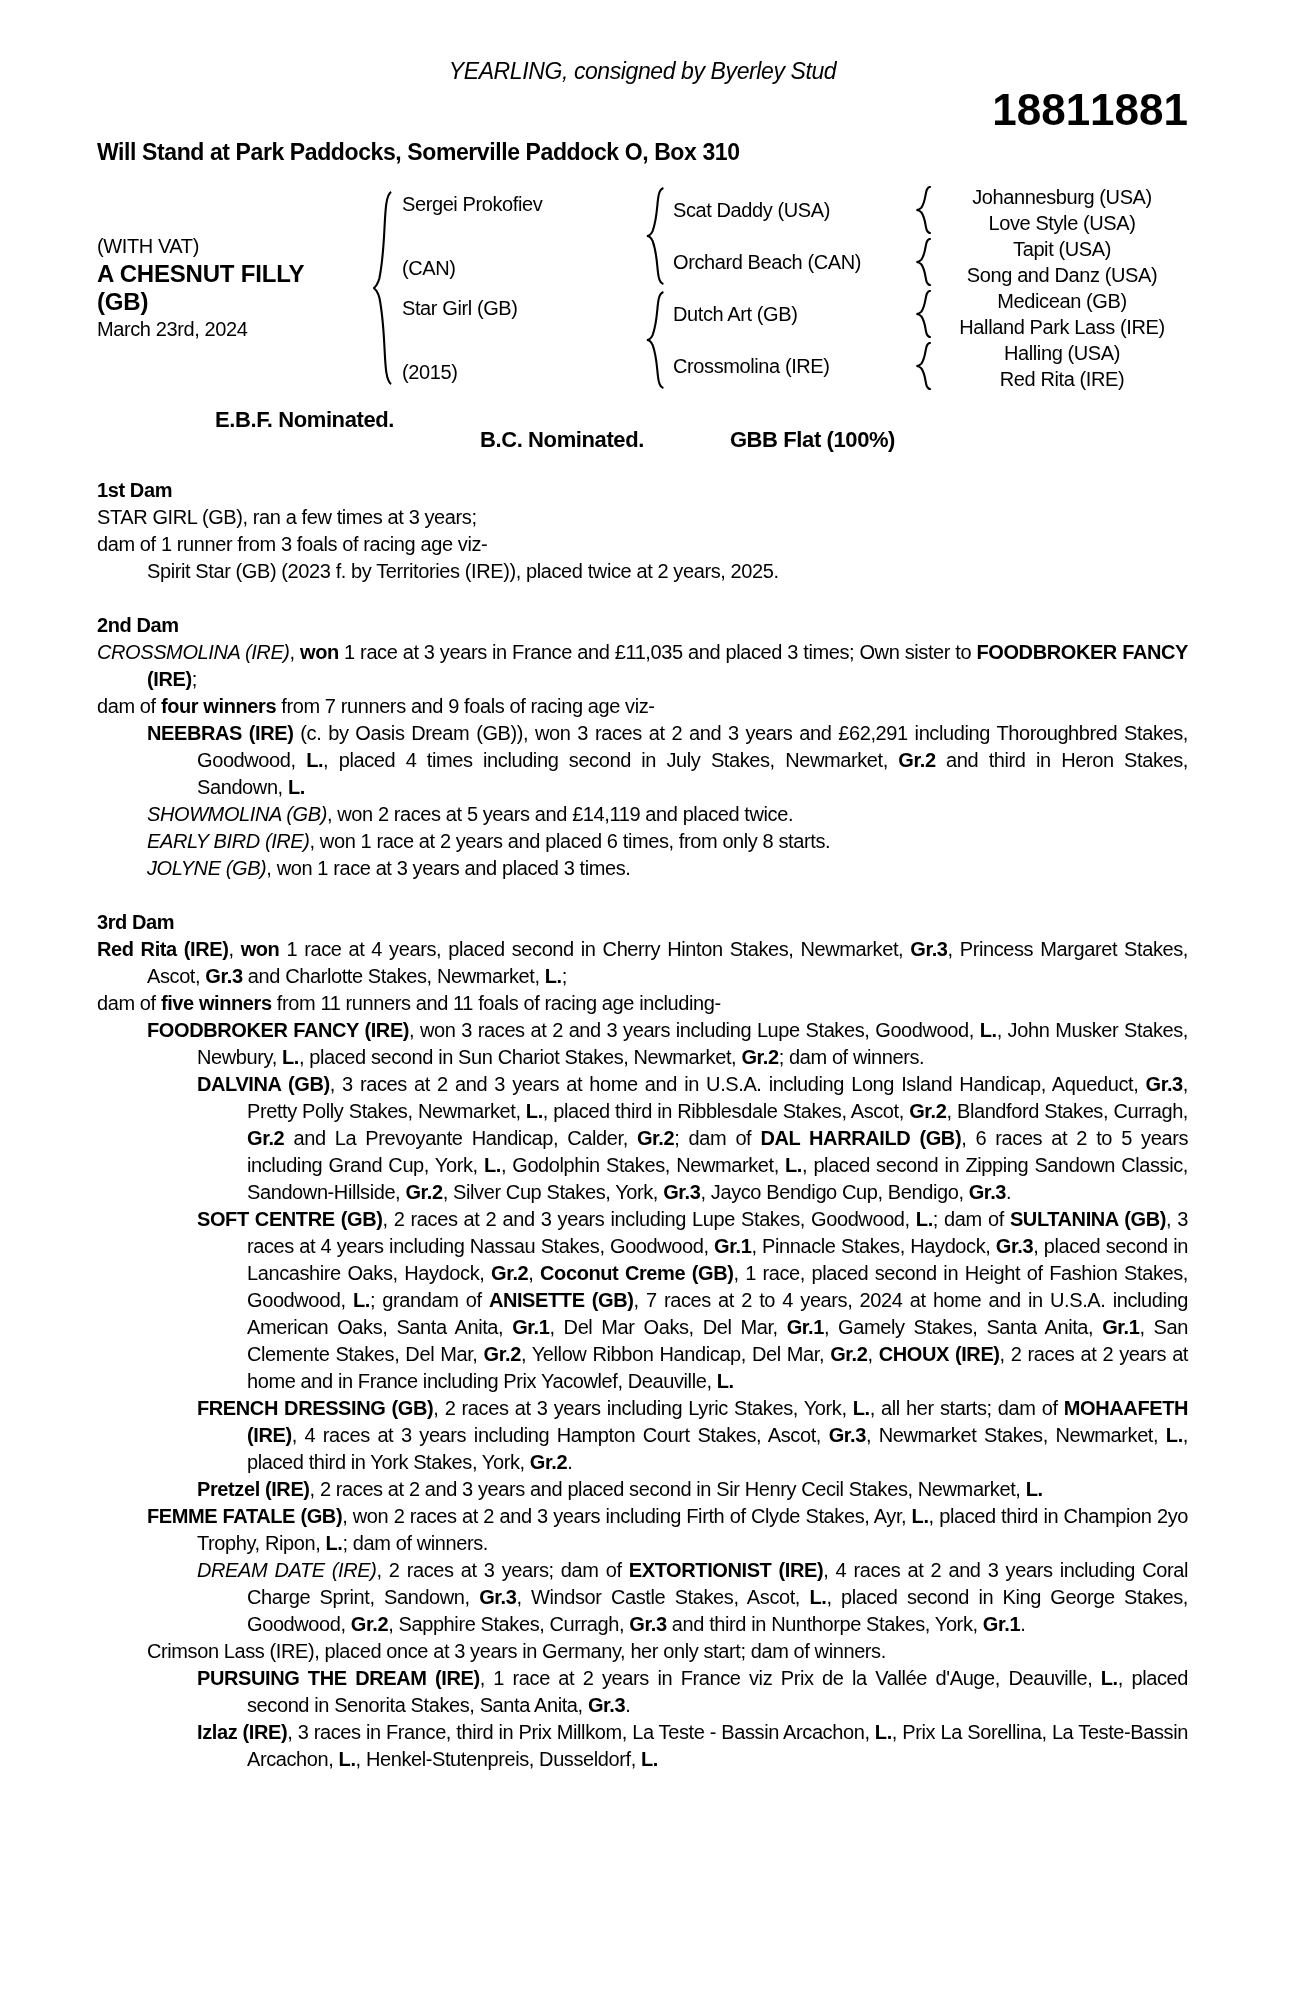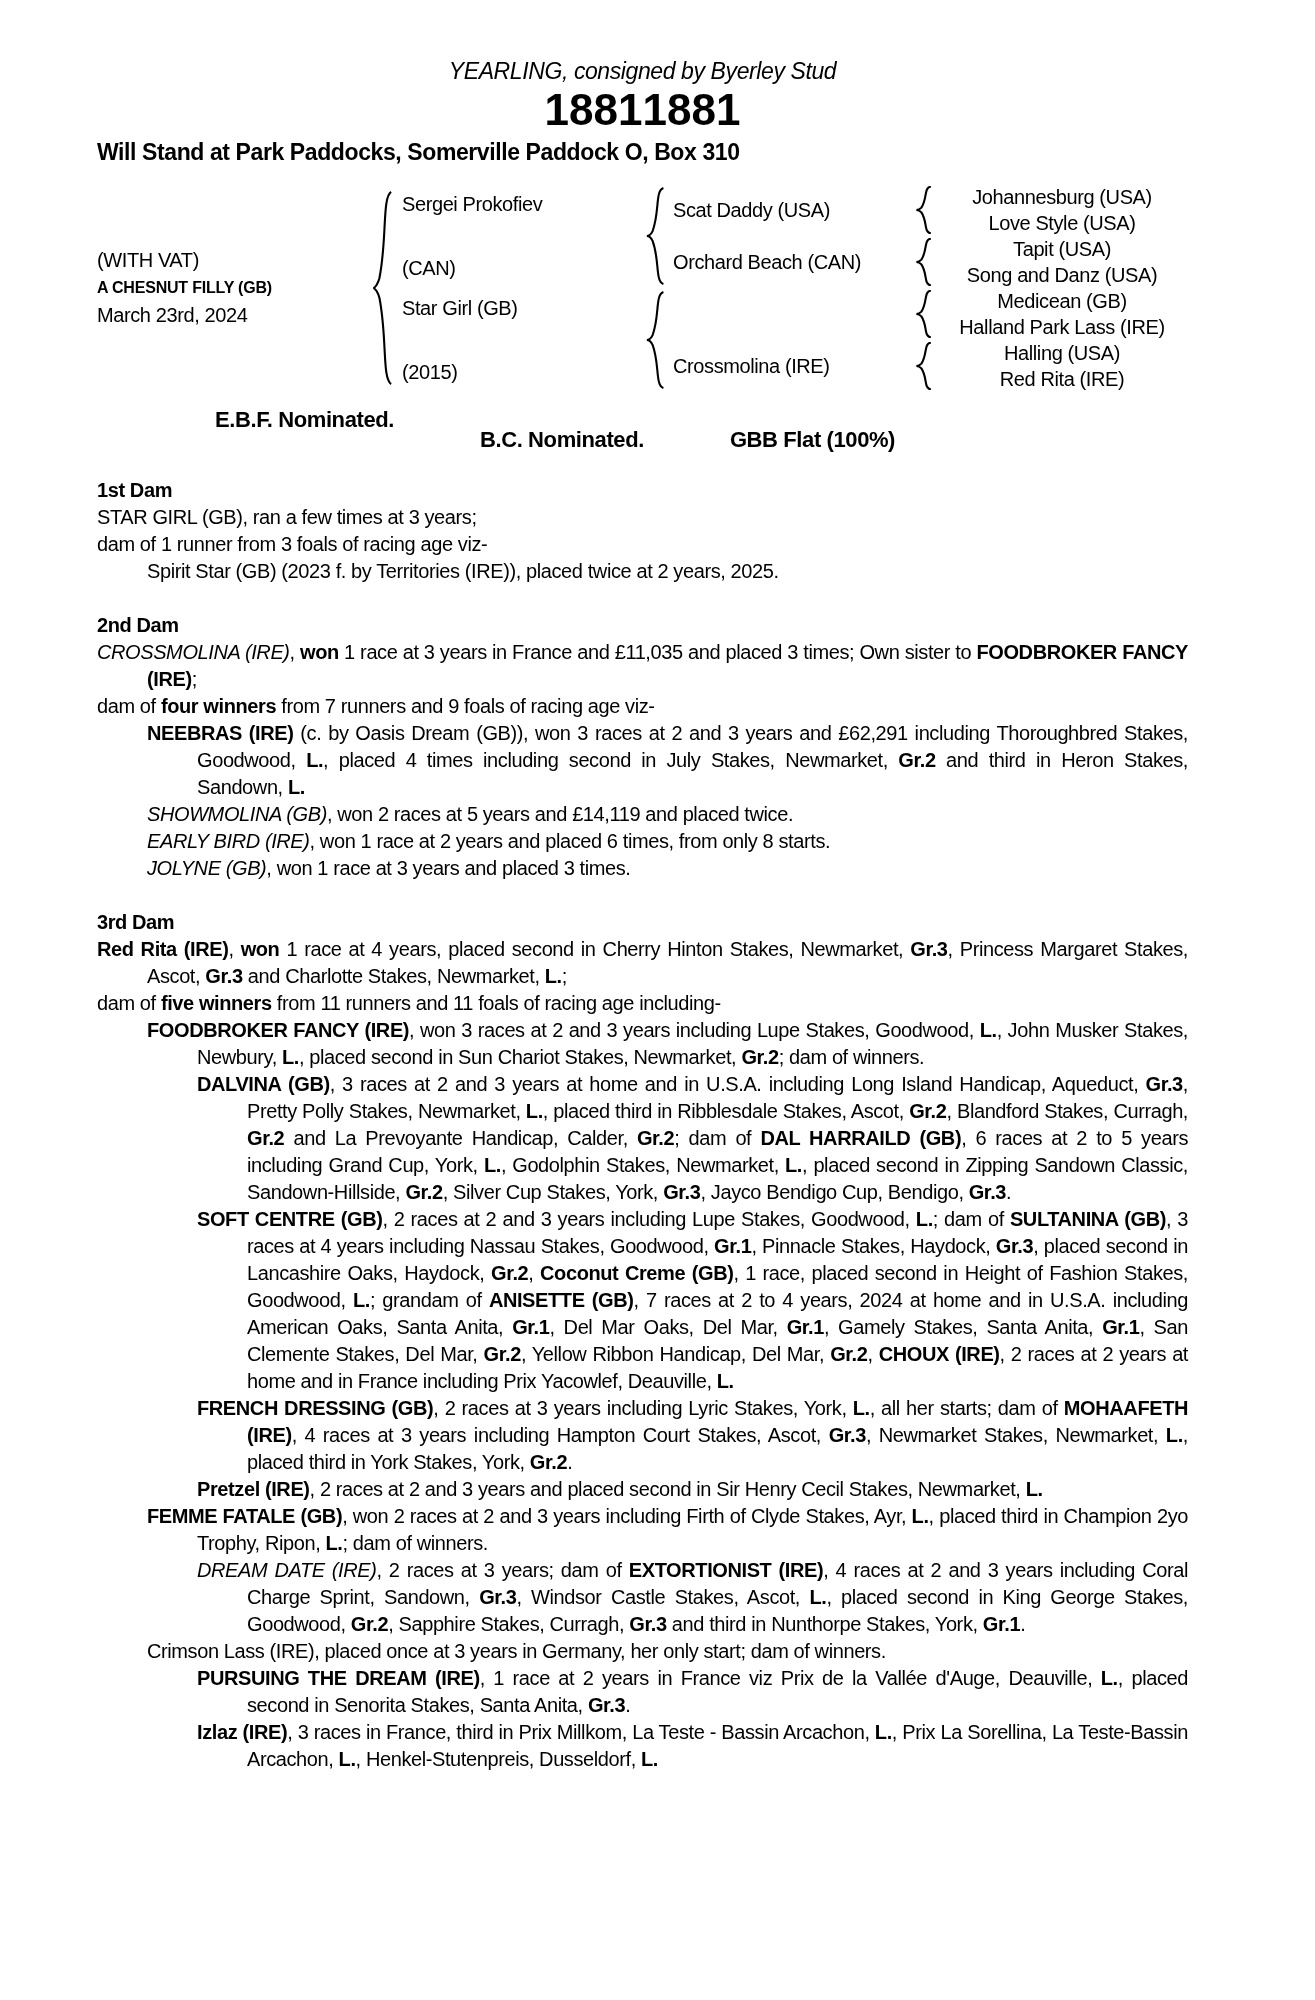--- a/index.html
+++ b/index.html
@@ -7,34 +7,34 @@
   body {
     width: 1315px; height: 2000px;
     color: #000;
     font-family: "Liberation Sans", "DejaVu Sans", sans-serif;
     font-size: 20px; line-height: 27px;
     letter-spacing: -0.4px;
     padding: 58px 127px 0 97px;
     overflow: hidden;
   }
   .consigned { text-align: center; font-style: italic; font-size: 23px; }
-  .lots { display: flex; justify-content: center; align-items: baseline; margin-top: 2px; }
+  .lots { display: flex; justify-content: flex-end; align-items: baseline; margin-top: 2px; }
   .lot-no { font-weight: bold; font-size: 44px; line-height: 46px; letter-spacing: 0; }
   .stand { font-weight: bold; font-size: 23px; margin-top: 6px; }
 
   
   .pedigree {
     margin-top: 18px;
     display: grid;
     grid-template-columns: 265px 40px 235px 36px 238px 25px 1fr;
     grid-template-rows: repeat(8, 26px);
   }
   .ped-cell { display: flex; flex-direction: column; justify-content: center; }
   .subject { grid-column: 1; grid-row: 1 / 9; padding-right: 20px; }
-  .subject .horse-name { font-weight: bold; font-size: 16px; line-height: 28px; letter-spacing: -0.2px; }
+  .subject .horse-name { font-weight: bold; font-size: 24px; line-height: 28px; letter-spacing: -0.2px; }
   .brace { display: flex; align-items: stretch; justify-content: center; }
   .brace svg { width: 100%; height: 100%; }
   .b-big  { grid-column: 2; grid-row: 1 / 9; padding: 6px 7px; }
   .b-med  { grid-column: 4; padding: 3px 6px; }
   .b-sm   { grid-column: 6; padding: 2px 2px; }
   .gen1 { grid-column: 3; gap: 37px; }
   .gen2 { grid-column: 5; padding-right: 6px; }
   .gen3 { grid-column: 7; align-items: center; }
   .r1-5 { grid-row: 1 / 5; } .r5-9 { grid-row: 5 / 9; }
   .r1-3 { grid-row: 1 / 3; } .r3-5 { grid-row: 3 / 5; } .r5-7 { grid-row: 5 / 7; } .r7-9 { grid-row: 7 / 9; }
@@ -95,20 +95,23 @@
     <svg viewBox="0 0 20 100" preserveAspectRatio="none">
         <path d="M17 1 C10 4 14 25 8 45 C7 47.5 4.8 50 3.2 50 C4.8 50 7 52.5 8 55 C14 75 10 96 17 99" fill="none" stroke="#000" stroke-width="2.1" vector-effect="non-scaling-stroke"></path>
       </svg>
   </div>
 
   <div class="ped-cell gen2 r3-5">
       <span>Orchard Beach (CAN)</span>
     </div>
   <div class="ped-cell gen2 r1-3">
       <span>Scat Daddy (USA)</span>
+    </div>
+  <div class="ped-cell gen2 r5-7">
+      <span>Dutch Art (GB)</span>
     </div>
   <div class="ped-cell gen2 r7-9">
       <span>Crossmolina (IRE)</span>
     </div>
 
   <div class="brace b-sm r1-3">
     <svg viewBox="0 0 20 100" preserveAspectRatio="none">
         <path d="M17 1 C10 4 14 25 8 45 C7 47.5 4.8 50 3.2 50 C4.8 50 7 52.5 8 55 C14 75 10 96 17 99" fill="none" stroke="#000" stroke-width="2.1" vector-effect="non-scaling-stroke"></path>
       </svg>
   </div>

